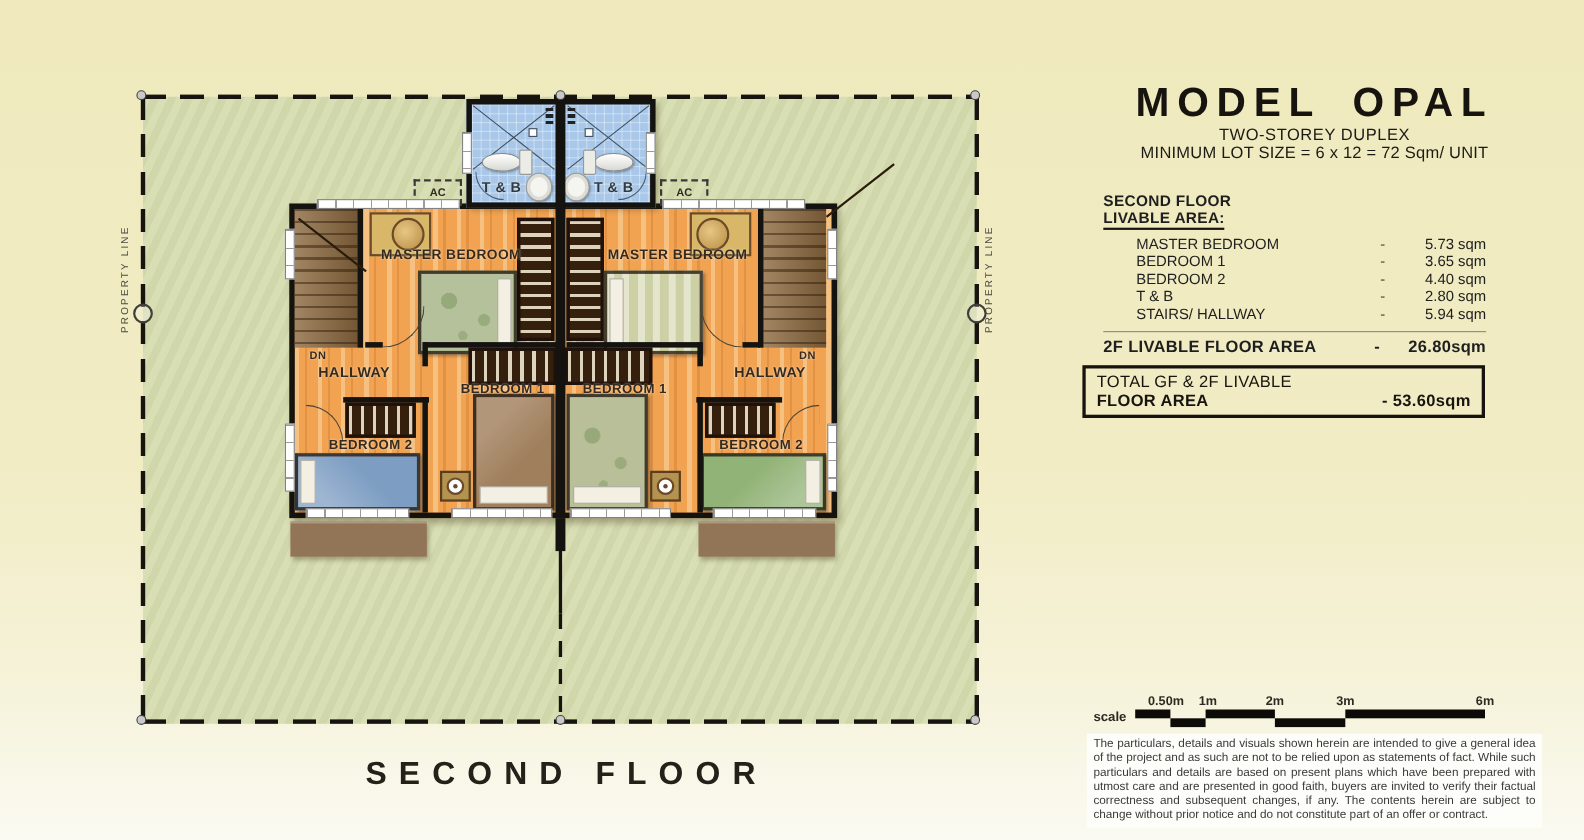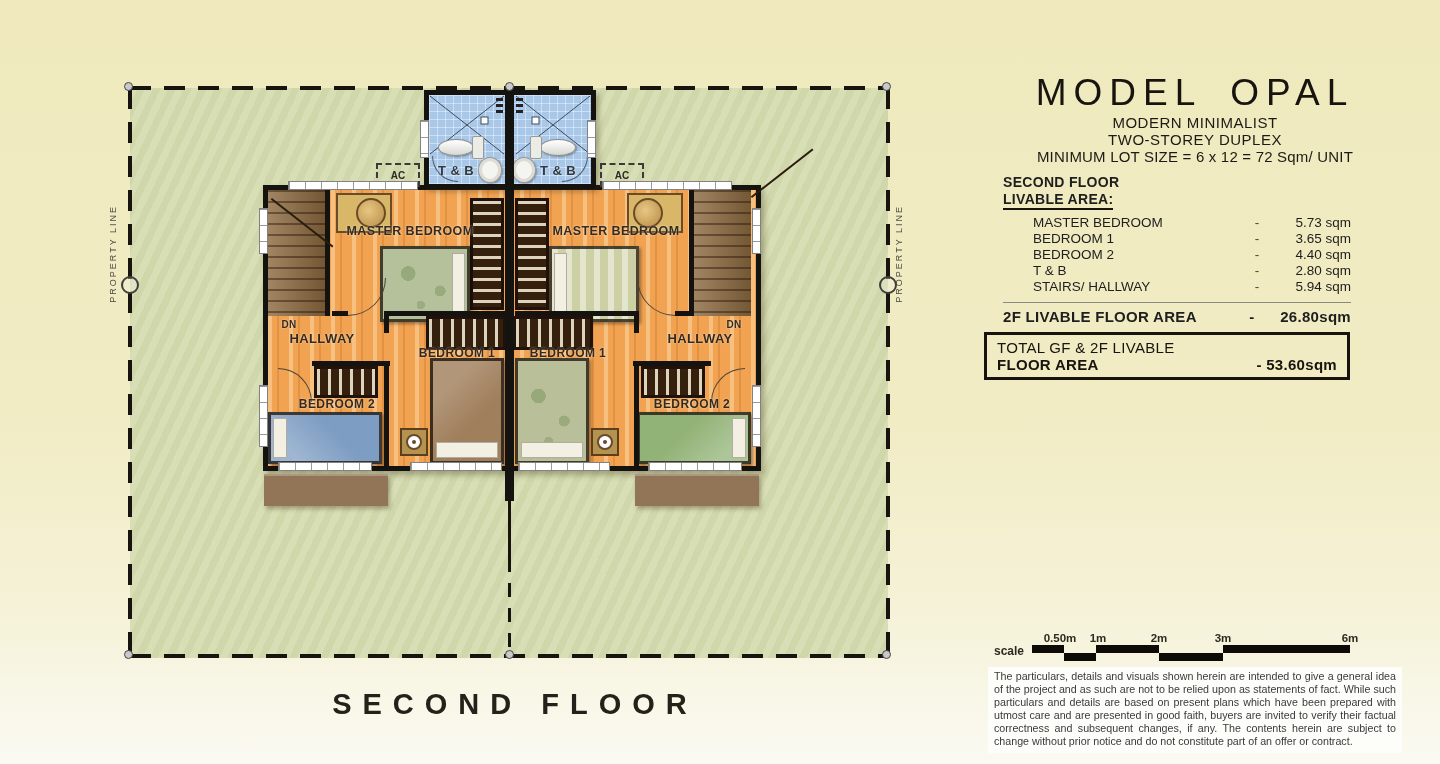--- a/index.html
+++ b/index.html
@@ -102,21 +102,21 @@
 
   .rlabel{ position:absolute; transform:translate(-50%,-50%); white-space:nowrap;
     font-weight:bold; color:#362a1e; font-size:12px; letter-spacing:.4px;
     text-shadow:0 0 2px rgba(255,250,235,.7); z-index:5; }
 
   .floor-title{ position:absolute; left:265px; top:688px; width:500px; text-align:center;
     font-size:29px; font-weight:600; letter-spacing:11px; color:#26201a; }
 
   
   .panel-head{ position:absolute; left:988px; top:72px; width:414px; text-align:center; color:#17140f; }
-  .panel-head .t1{ font-size:37px; font-weight:400; letter-spacing:7px; word-spacing:12px; }
+  .panel-head .t1{ font-size:37px; font-weight:700; letter-spacing:7px; word-spacing:12px; }
   .panel-head .t2, .panel-head .t3{ font-size:15px; letter-spacing:.5px; line-height:17px; color:#1c1a16; }
   .panel-head .t4{ font-size:15px; letter-spacing:.2px; line-height:18px; color:#1c1a16; }
 
   .areatable{ position:absolute; left:1003px; top:174px; width:348px; color:#1e1e1e; }
   .areatable .h1{ font-size:14px; font-weight:bold; letter-spacing:.3px; }
   .areatable .h2{ font-size:14px; font-weight:bold; letter-spacing:.3px; display:inline-block;
     border-bottom:2px solid #17140f; padding-bottom:1px; margin-bottom:5px; }
   .arow{ display:flex; font-size:13.5px; line-height:16px; padding-left:30px; }
   .arow .lbl{ flex:1; }
   .arow .dsh{ width:36px; text-align:center; color:#444; }
@@ -290,21 +290,20 @@
   <span class="rlabel" style="left:700px; top:338px; font-size:13px;">HALLWAY</span>
   <span class="rlabel" style="left:457px; top:353px;">BEDROOM 1</span>
   <span class="rlabel" style="left:568px; top:353px;">BEDROOM 1</span>
   <span class="rlabel" style="left:337px; top:404px;">BEDROOM 2</span>
   <span class="rlabel" style="left:692px; top:404px;">BEDROOM 2</span>
 
   <div class="floor-title">SECOND FLOOR</div>
 
   <div class="panel-head">
     <div class="t1">MODEL OPAL</div>
-    <div class="t2">MODERN MINIMALIST</div>
     <div class="t3">TWO-STOREY DUPLEX</div>
     <div class="t4">MINIMUM LOT SIZE = 6 x 12 = 72 Sqm/ UNIT</div>
   </div>
 
   <div class="areatable">
     <div class="h1">SECOND FLOOR</div>
     <div><span class="h2">LIVABLE AREA:</span></div>
     <div class="arow">
       <span class="lbl">MASTER BEDROOM</span>
       <span class="dsh">-</span>

